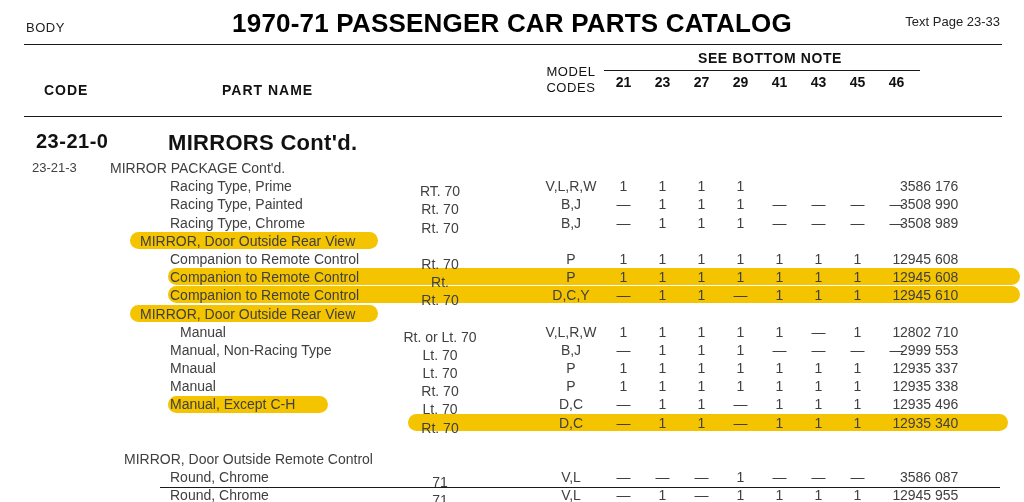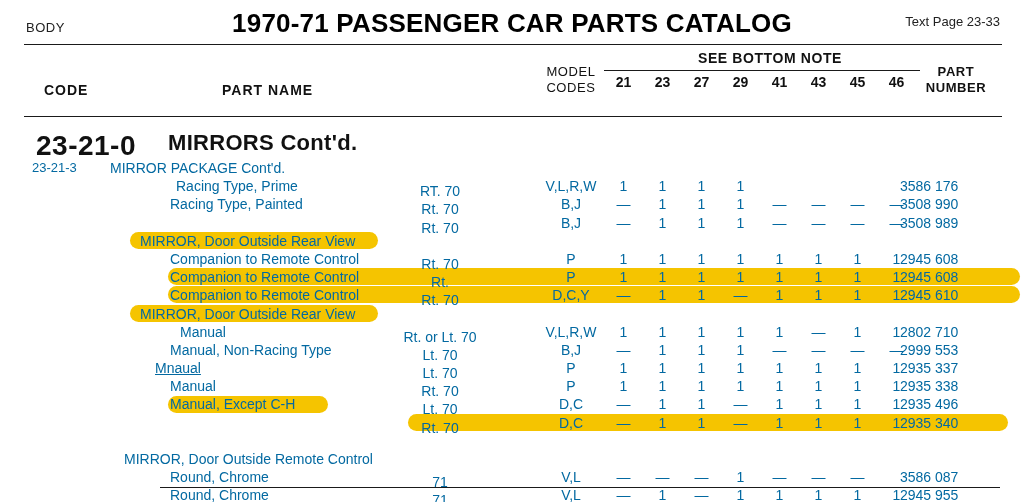--- a/index.html
+++ b/index.html
@@ -69,32 +69,32 @@
   .notecols span{
     flex:1;text-align:center;font-size:14px;font-weight:bold;
   }
 
   
   .section{
     position:relative;height:34px;
   }
   .sec-code{
     position:absolute;left:36px;top:4px;
-    font-size:28px;font-weight:bold;letter-spacing:.5px;
+    font-size:20px;font-weight:bold;letter-spacing:.5px;
   }
   .sec-name{
     position:absolute;left:168px;top:4px;
     font-size:22px;font-weight:bold;letter-spacing:.3px;
   }
 
   
   .rows{position:relative;}
   .row{
     position:relative;height:18.2px;
-    font-size:14px;color:#0369a1;
+    font-size:14px;color:#404040;
   }
   .r-code{
     position:absolute;left:32px;top:0;
     font-size:13px;
   }
   .r-name{
     position:absolute;top:0;
     white-space:nowrap;
   }
   .r-app{
@@ -154,24 +154,20 @@
     <div class="notecols">
       <span>21</span>
       <span>23</span>
       <span>27</span>
       <span>29</span>
       <span>41</span>
       <span>43</span>
       <span>45</span>
       <span>46</span>
     </div>
-    <div class="ch-partnum">
-      <div>PART</div>
-      <div>NUMBER</div>
-    </div>
   </div>
   <div class="rule" style="top:116px;"></div>
 
   <div class="section" style="margin-top:12px;">
     <div class="sec-code">23-21-0</div>
     <div class="sec-name">MIRRORS Cont'd.</div>
   </div>
 
   <div class="rows" id="rows-container">
       <div class="layer">
@@ -180,21 +176,21 @@
         <div class="hl" style="left: 168px; top: 126.4px; width: 852px; height: 17px; background: rgb(245, 196, 0);"></div>
         <div class="hl" style="left: 130px; top: 144.6px; width: 248px; height: 17px; background: rgb(245, 196, 0);"></div>
         <div class="hl" style="left: 168px; top: 235.6px; width: 160px; height: 17px; background: rgb(245, 196, 0);"></div>
         <div class="hl" style="left: 408px; top: 253.8px; width: 600px; height: 17px; background: rgb(245, 196, 0);"></div>
       </div>
       <div class="row">
         <div class="r-code">23-21-3</div>
         <div class="r-name" style="left: 110px;">MIRROR PACKAGE Cont'd.</div>
       </div>
       <div class="row">
-        <div class="r-name" style="left: 176px;">Racing Type, Prime</div>
+        <div class="r-name" style="left: 170px;">Racing Type, Prime</div>
         <div class="r-app">RT. 70</div>
         <div class="r-model">V,L,R,W</div>
         <div class="r-notes">
           <span>1</span>
           <span>1</span>
           <span>1</span>
           <span>1</span>
           <span></span>
           <span></span>
           <span></span>
@@ -212,20 +208,21 @@
           <span>1</span>
           <span>1</span>
           <span>—</span>
           <span>—</span>
           <span>—</span>
           <span>—</span>
         </div>
         <div class="r-part">3508 990</div>
       </div>
       <div class="row">
+        <div class="r-name" style="left: 170px;">Racing Type, Chrome</div>
         <div class="r-app">Rt. 70</div>
         <div class="r-model">B,J</div>
         <div class="r-notes">
           <span>—</span>
           <span>1</span>
           <span>1</span>
           <span>1</span>
           <span>—</span>
           <span>—</span>
           <span>—</span>
@@ -313,21 +310,21 @@
           <span>1</span>
           <span>1</span>
           <span>—</span>
           <span>—</span>
           <span>—</span>
           <span>—</span>
         </div>
         <div class="r-part">2999 553</div>
       </div>
       <div class="row">
-        <div class="r-name" style="left: 155px; text-decoration: underline;">Mnaual</div>
+        <div class="r-name" style="left: 170px;">Mnaual</div>
         <div class="r-app">Lt. 70</div>
         <div class="r-model">P</div>
         <div class="r-notes">
           <span>1</span>
           <span>1</span>
           <span>1</span>
           <span>1</span>
           <span>1</span>
           <span>1</span>
           <span>1</span>

